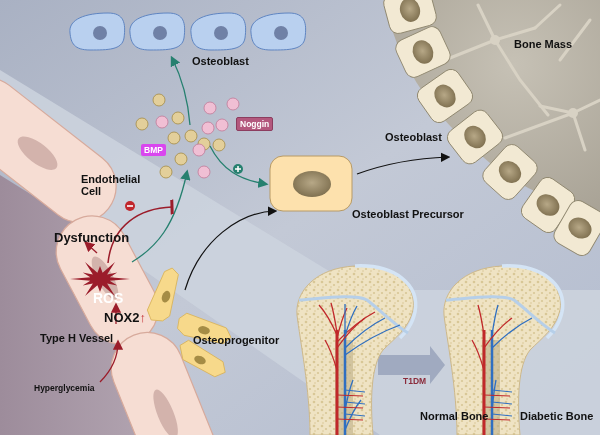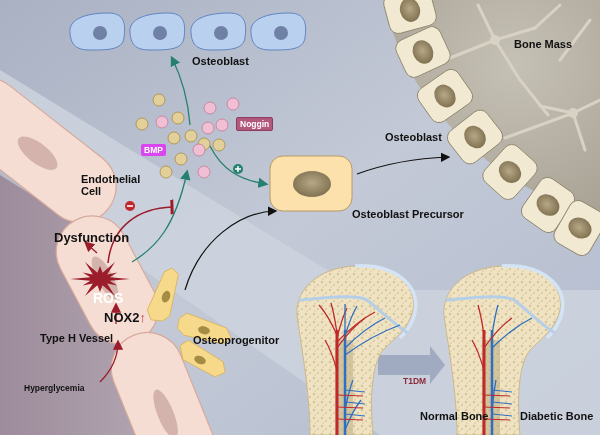--- a/index.html
+++ b/index.html
@@ -248,20 +248,20 @@
 <div class="lbl" style="left:385px;top:131px;">Osteoblast</div>
 <div class="lbl" style="left:352px;top:208px;">Osteoblast Precursor</div>
 <div class="lbl" style="left:81px;top:173px;">
   <div>Endothelial</div>
   <div>Cell</div>
 </div>
 <div class="lbl" style="left:54px;top:231px;font-size:13px;">Dysfunction</div>
 <div class="lbl" style="left:93px;top:278px;color:#fff;font-size:14px;margin-top:13px;">ROS</div>
 <div class="lbl" style="left:104px;top:311px;font-size:13px;"><span>NOX2</span><span style="color:#c1272d;">↑</span></div>
 <div class="lbl" style="left:7px;top:332px;margin-left:33px;">Type H Vessel</div>
-<div class="lbl" style="left:24px;top:384px;font-size:8.5px;">Hyperglycemia</div>
+<div class="lbl" style="left:34px;top:384px;font-size:8.5px;">Hyperglycemia</div>
 <div class="lbl" style="left:193px;top:306px;margin-top:28px;">Osteoprogenitor</div>
 <div class="lbl" style="left:372px;top:410px;padding-left:48px;">Normal Bone</div>
 <div class="lbl" style="left:520px;top:410px;text-align:center;">Diabetic Bone</div>
 <div class="lbl" style="left:403px;top:377px;color:#8a2b3b;font-size:8.5px;">T1DM</div>
 <div class="tag" style="left:141px;top:144px;background:#d946ef;">BMP</div>
 <div class="tag" style="left:236px;top:117px;background:#b3587d;border:1px solid #8c3d5f;">Noggin</div>
 </div>
 
 </body></html>

